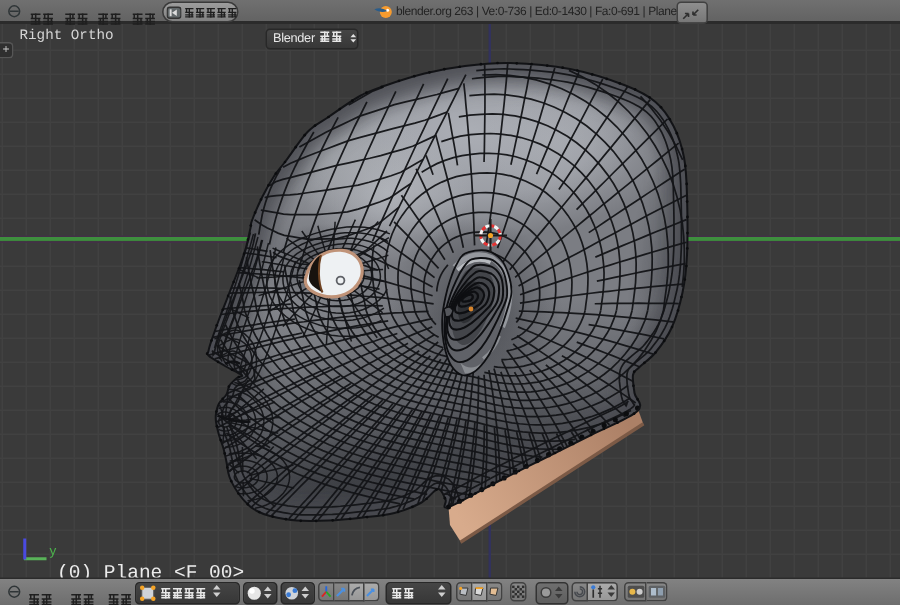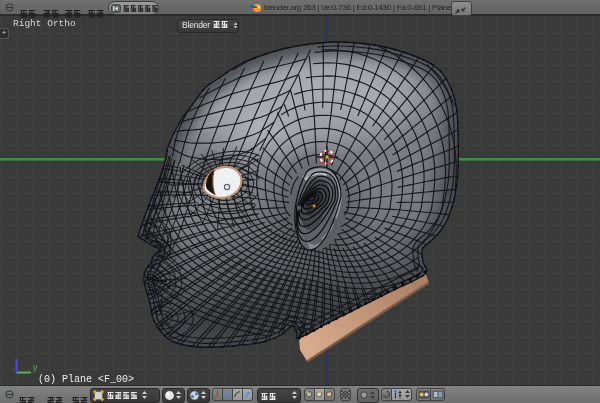--- a/index.html
+++ b/index.html
@@ -729,21 +729,21 @@
     </svg>
   <span style="position:absolute;left:264px;top:3px;font-size:8px;color:#232323;letter-spacing:-0.28px;white-space:nowrap">blender.org 263 | Ve:0-736 | Ed:0-1430 | Fa:0-691 | Plane</span>
   <div style="position:absolute;left:451px;top:1px;width:19px;height:13px;background:linear-gradient(#8e8e8e,#777);border:1px solid #414141;border-radius:3px">
     <svg width="13" height="9" viewBox="0 0 13 9" style="margin:1.5px 2px">
         <path d="M1.5 7.5 L5 4 M5 4 L5 6.4 M5 4 L2.6 4" stroke="#2e2e2e" stroke-width="1.1" fill="none"></path>
         <path d="M11.5 1.5 L8 5 M8 5 L8 2.6 M8 5 L10.4 5" stroke="#2e2e2e" stroke-width="1.1" fill="none"></path>
       </svg>
   </div>
 </div>
 <div class="vtxt" style="left:13px;top:18px">Right Ortho</div>
-<div class="vtxt" style="left:38px;top:374px;color:#ececec;font-size:10px">(0) Plane  &lt;F_00&gt;</div>
+<div class="vtxt" style="left:38px;top:374px;color:#ececec;font-size:13px">(0) Plane  &lt;F_00&gt;</div>
 <div style="position:absolute;z-index:4;left:0;top:28px;width:8px;height:9px;background:#2f2f2f;border:1px solid #565656;border-left:none;border-radius:0 3px 3px 0;color:#c4c4c4;font-size:8px;line-height:8px;text-align:center">+</div>
 <div id="bot">
   <svg width="9" height="9" viewBox="0 0 9 9" style="position:absolute;left:5px;top:4px">
       <circle cx="4.5" cy="4.5" r="3.6" fill="none" stroke="#2f3537" stroke-width="1"></circle>
       <path d="M1.5,4.5 H7.5" stroke="#2f3537" stroke-width="1"></path>
     </svg>
   <div style="position:absolute;left:19px;top:4px"><svg width="16" height="9.5" viewBox="0 0 16 9.5" style="vertical-align:-1px">
         <g stroke="#1f1f1f" stroke-width="1" fill="none">
           <path d="M0.5,1.5 H7.0"></path>
           <path d="M0.5,4.4 H7.0"></path>

